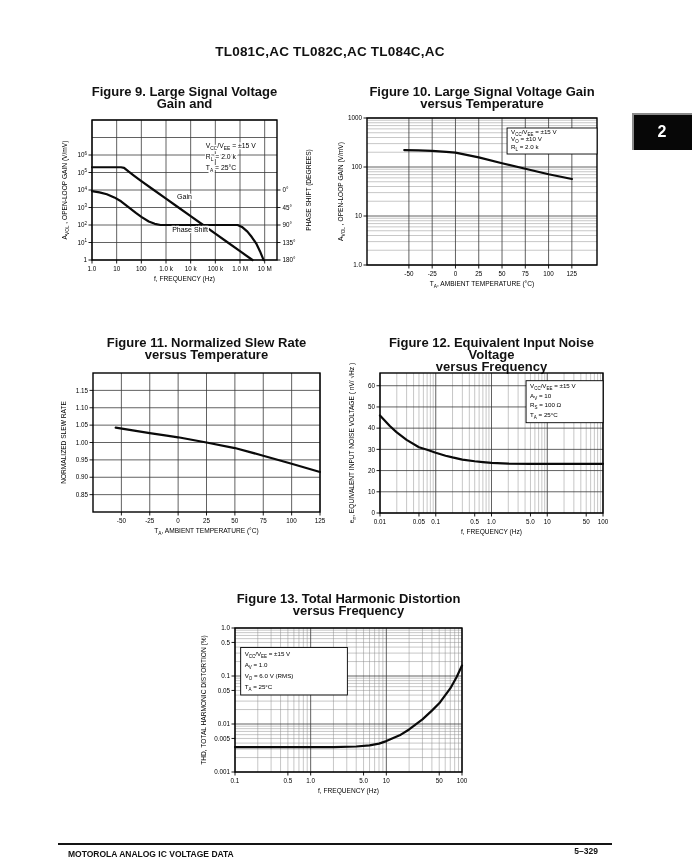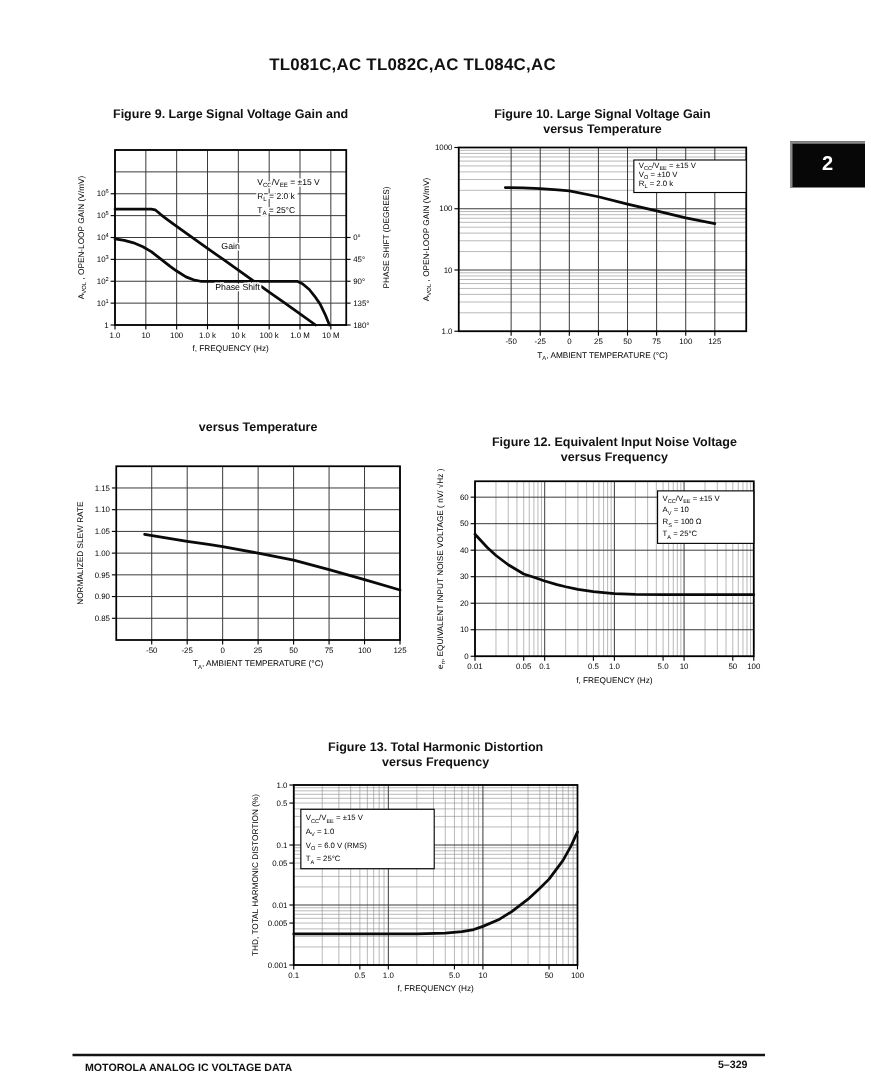--- a/index.html
+++ b/index.html
@@ -4,23 +4,23 @@
 <style>
   html,body{margin:0;padding:0;background:#e8e8e8;}
   #page{position:relative;width:697px;height:868px;background:#ffffff;
         font-family:"Liberation Sans", sans-serif;color:#111;overflow:hidden;padding-left:39px;}
   #header-title{position:absolute;left:0;top:44px;width:660px;text-align:center;
         font-size:13.5px;font-weight:bold;letter-spacing:.2px;}
   .figure{position:absolute;}
   #fig9{left:40px;top:85px;width:300px;height:215px;}
   #fig10{left:329px;top:85px;width:317px;height:215px;}
   #fig11{left:40px;top:335px;width:300px;height:215px;}
-  #fig12{left:340px;top:347px;width:317px;height:215px;}
+  #fig12{left:340px;top:335px;width:317px;height:215px;}
   #fig13{left:180px;top:588px;width:330px;height:225px;}
-  .fig-title{position:absolute;top:1px;text-align:center;font-size:10px;
+  .fig-title{position:absolute;top:1px;text-align:center;font-size:13px;
         font-weight:bold;line-height:12px;}
   #fig9 .fig-title{left:42px;width:205px;}
   #fig10 .fig-title{left:28px;width:250px;}
   #fig11 .fig-title{left:43px;width:247px;top:2px;}
   #fig12 .fig-title{left:30px;width:243px;top:2px;}
   #fig13 .fig-title{left:45px;width:247px;top:5px;}
   svg.plot{position:absolute;left:0;top:0;overflow:visible;}
   #tab2{position:absolute;left:632px;top:113px;width:60px;height:37px;
         background:#070707;color:#fff;display:flex;align-items:center;
         justify-content:center;font-size:16px;font-weight:bold;
@@ -188,20 +188,21 @@
         <text x="33" y="84.2" font-size="6.3" text-anchor="end" fill="#000"><tspan>100</tspan></text>
         <line x1="34.5" y1="33" x2="38" y2="33" stroke="#000" stroke-width="0.9"></line>
         <text x="33" y="35.2" font-size="6.3" text-anchor="end" fill="#000"><tspan>1000</tspan></text>
         <text x="153" y="201" font-size="6.6" text-anchor="middle" fill="#000"><tspan>T</tspan><tspan dy="1.9" font-size="72%">A</tspan><tspan dy="-1.9">, AMBIENT TEMPERATURE (°C)</tspan></text>
         <text x="14" y="106.5" font-size="6.6" text-anchor="middle" fill="#000" transform="rotate(-90 14 106.5)"><tspan>A</tspan><tspan dy="1.9" font-size="72%">VOL</tspan><tspan dy="-1.9"> , OPEN-LOOP GAIN (V/mV)</tspan></text>
       </svg>
   </section>
 
   <section class="figure" id="fig11">
     <div class="fig-title">
+      <div>Figure 11. Normalized Slew Rate</div>
       <div>versus Temperature</div>
     </div>
     <svg class="plot" width="300" height="215">
         <line x1="81.375" y1="38" x2="81.375" y2="177" stroke="#3a3a3a" stroke-width="0.8"></line>
         <line x1="109.75" y1="38" x2="109.75" y2="177" stroke="#3a3a3a" stroke-width="0.8"></line>
         <line x1="138.125" y1="38" x2="138.125" y2="177" stroke="#3a3a3a" stroke-width="0.8"></line>
         <line x1="166.5" y1="38" x2="166.5" y2="177" stroke="#3a3a3a" stroke-width="0.8"></line>
         <line x1="194.875" y1="38" x2="194.875" y2="177" stroke="#3a3a3a" stroke-width="0.8"></line>
         <line x1="223.25" y1="38" x2="223.25" y2="177" stroke="#3a3a3a" stroke-width="0.8"></line>
         <line x1="251.625" y1="38" x2="251.625" y2="177" stroke="#3a3a3a" stroke-width="0.8"></line>

